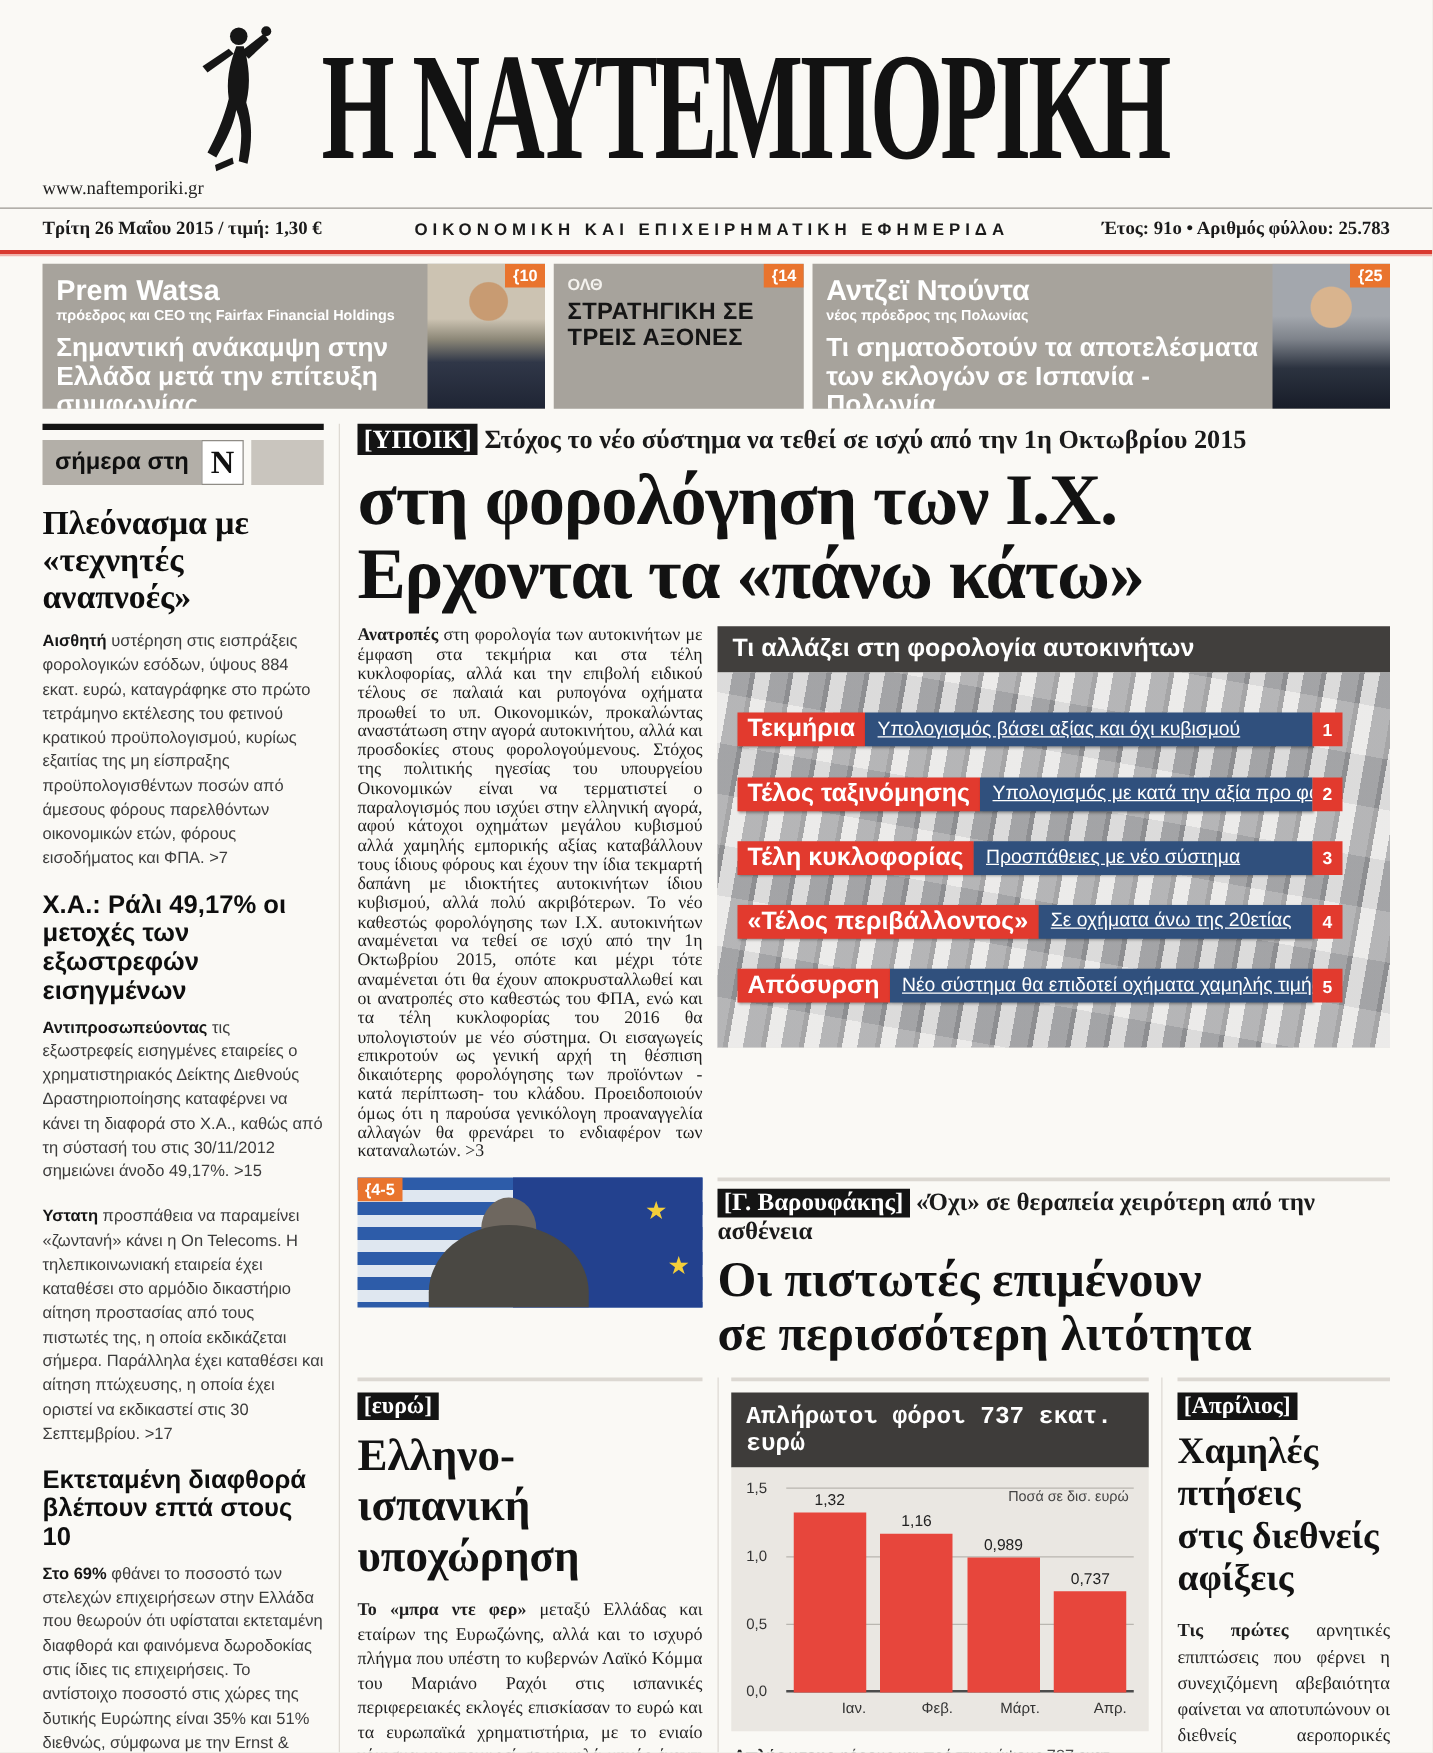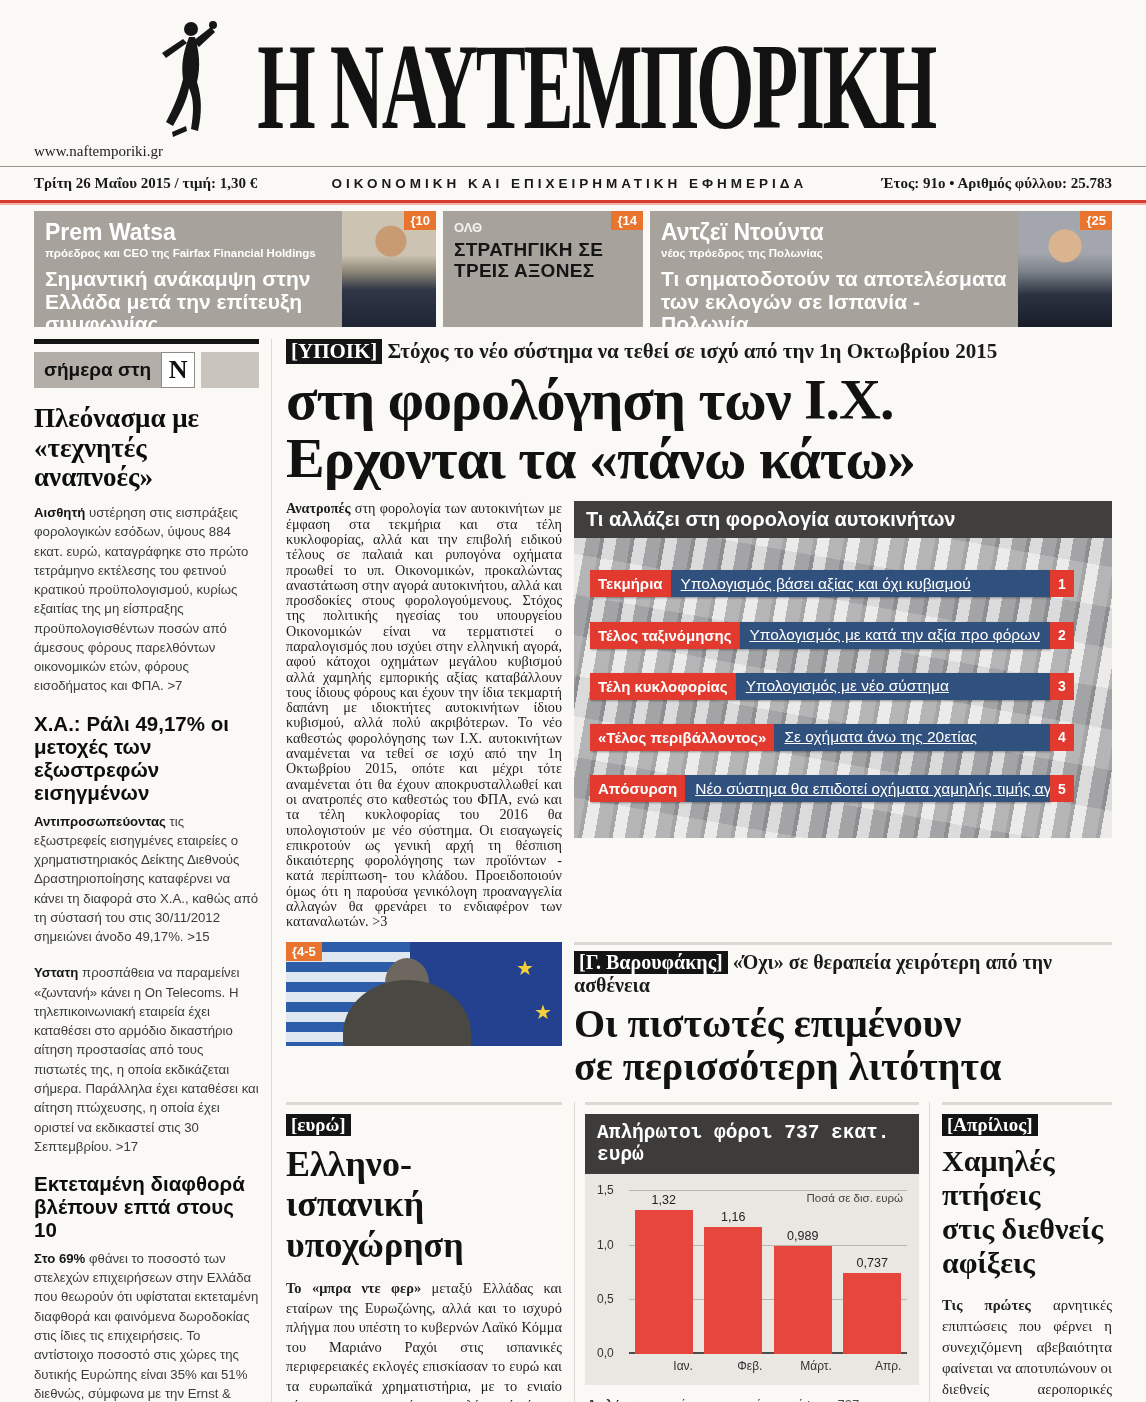--- a/index.html
+++ b/index.html
@@ -78,21 +78,21 @@
   .ig-title { background:#413f3d; color:#fff; font-family:"Liberation Sans","DejaVu Sans",sans-serif;
     font-size:20px; font-weight:700; padding:7px 12px; }
   .ig-photo { height:300px; position:relative; display:flex; flex-direction:column;
     justify-content:space-evenly; padding:8px 38px 12px 16px;
     background-color:#c9c7c3;
     background-image:
       repeating-linear-gradient(100deg, rgba(255,255,255,.55) 0 12px, rgba(150,152,158,.5) 12px 26px, rgba(70,74,84,.33) 26px 30px),
       repeating-linear-gradient(10deg, rgba(255,255,255,.22) 0 40px, rgba(90,95,105,.22) 40px 80px); }
   .ig-row { display:flex; align-items:stretch; height:27px;
     font-family:"Liberation Sans","DejaVu Sans",sans-serif; }
-  .ig-label { background:#e23a2e; color:#fff; font-size:15px; font-weight:700;
+  .ig-label { background:#e23a2e; color:#fff; font-size:20px; font-weight:700;
     display:flex; align-items:center; padding:0 8px; white-space:nowrap;
     box-shadow:1px 1px 2px rgba(0,0,0,.35); }
   .ig-bar { flex:1; background:#30507d; color:#fff; font-size:15.5px;
     display:flex; align-items:center; padding:0 10px; white-space:nowrap; overflow:hidden;
     box-shadow:1px 1px 2px rgba(0,0,0,.35);text-decoration:underline; }
   .ig-num { width:24px; background:#e23a2e; color:#fff; font-size:14px; font-weight:700;
     display:flex; align-items:center; justify-content:center; }
   
   .varou-row { display:flex; gap:12px; margin-top:12px; }
   .v-photo { width:276px; flex:0 0 276px; height:104px; position:relative; overflow:hidden;
@@ -247,21 +247,21 @@
               <span class="ig-bar">Υπολογισμός βάσει αξίας και όχι κυβισμού</span>
               <span class="ig-num">1</span>
             </div>
             <div class="ig-row">
               <span class="ig-label">Τέλος ταξινόμησης</span>
               <span class="ig-bar">Υπολογισμός με κατά την αξία προ φόρων</span>
               <span class="ig-num">2</span>
             </div>
             <div class="ig-row">
               <span class="ig-label">Τέλη κυκλοφορίας</span>
-              <span class="ig-bar">Υπολογισμός με νέο σύστημα</span>
+              <span class="ig-bar">Προσπάθειες με νέο σύστημα</span>
               <span class="ig-num">3</span>
             </div>
             <div class="ig-row">
               <span class="ig-label">«Τέλος περιβάλλοντος»</span>
               <span class="ig-bar">Σε οχήματα άνω της 20ετίας</span>
               <span class="ig-num">4</span>
             </div>
             <div class="ig-row">
               <span class="ig-label">Απόσυρση</span>
               <span class="ig-bar">Νέο σύστημα θα επιδοτεί οχήματα χαμηλής τιμής αγοράς</span>

